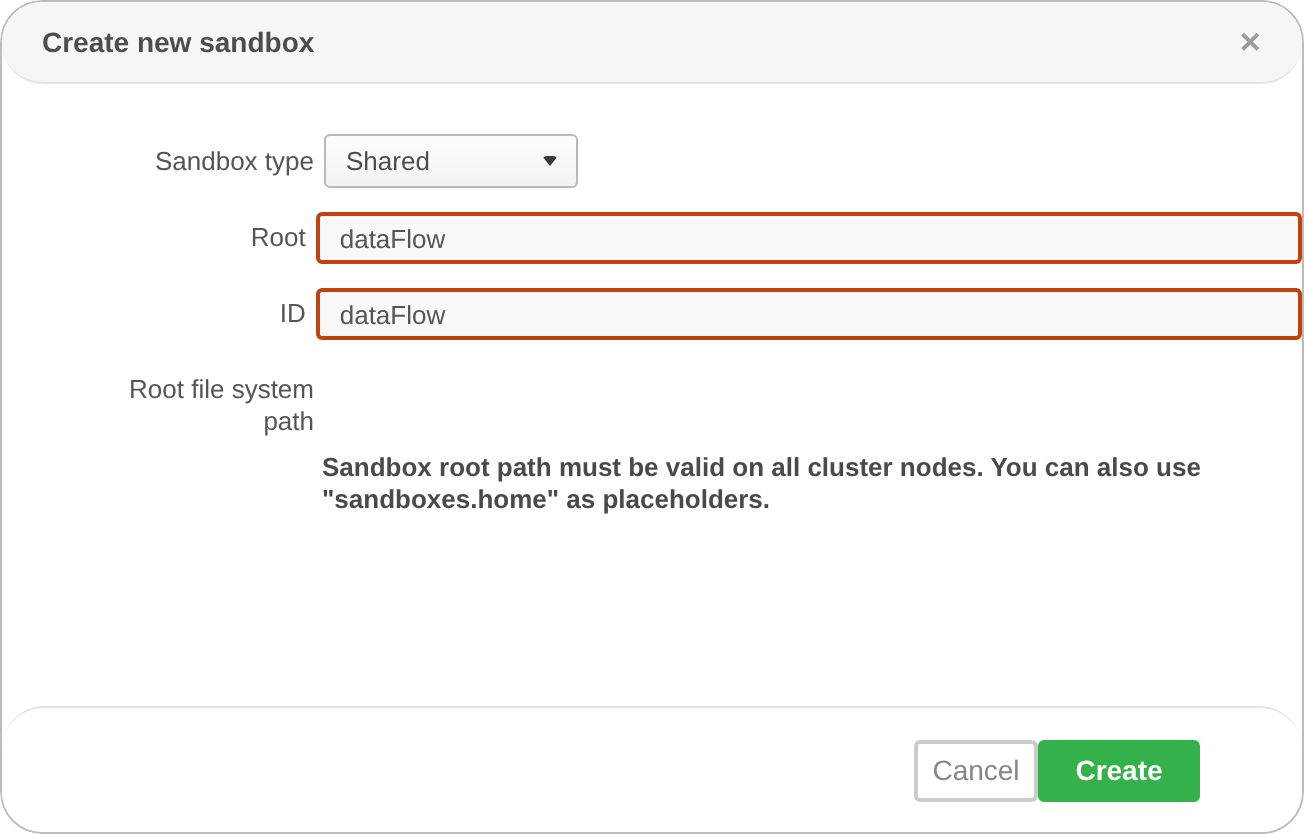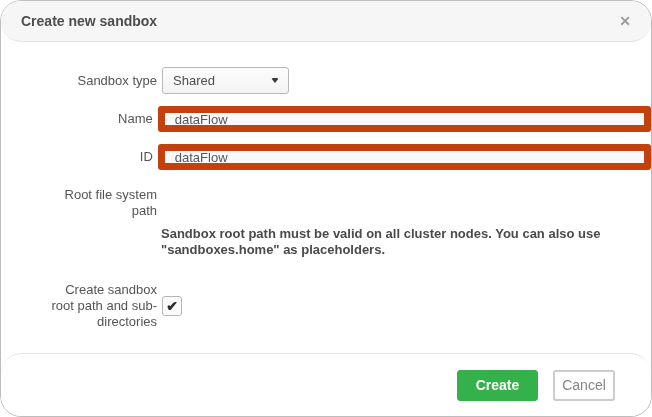--- a/index.html
+++ b/index.html
@@ -57,21 +57,21 @@
   .caret-down {
     width: 0; height: 0;
     border-left: 4px solid transparent;
     border-right: 4px solid transparent;
     border-top: 5px solid #3a3a3a;
   }
   
   .text-input {
     width: 511px; height: 26px;
     background: #f9f9f9;
-    border: 7px solid #c2410c; border-radius: 3px;
+    border: 2px solid #c2410c; border-radius: 3px;
     padding: 0 10px;
     font-family: "Liberation Sans", sans-serif;
     font-size: 13px; color: #555555;
     outline: none;
   }
   
   .help-text {
     margin: 7px 0 0 160px;
     font-size: 13px; color: #4a4a4a; line-height: 16px; font-weight: bold;
   }
@@ -129,45 +129,39 @@
 
     <div class="form-row">
       <div class="field-label">Sandbox type</div>
       <div class="select-box">
         <span>Shared</span>
         <span class="caret-down"></span>
       </div>
     </div>
 
     <div class="form-row">
-      <div class="field-label">Name</div>
+      <div class="field-label">Root</div>
       <input class="text-input" type="text" value="dataFlow" style="">
     </div>
 
     <div class="form-row">
       <div class="field-label">ID</div>
       <input class="text-input" type="text" value="dataFlow" style="">
     </div>
 
     <div class="form-row top-align" style="margin-bottom:0;">
       <div class="field-label">Root file system path</div>
     </div>
 
     <div class="help-text">
       <div>Sandbox root path must be valid on all cluster nodes. You can also use</div>
       <div>"sandboxes.home" as placeholders.</div>
     </div>
 
-    <div class="form-row checkbox-row">
-      <div class="field-label">Create sandbox root path and sub-directories</div>
-      <div class="checkbox">
-        <span>✔</span>
-      </div>
-    </div>
 
   </div>
 
   <div class="dialog-footer">
+    <button class="btn btn-cancel">Cancel</button>
     <button class="btn btn-create">Create</button>
-    <button class="btn btn-cancel">Cancel</button>
   </div>
 
 </div>
 
 </body></html>

